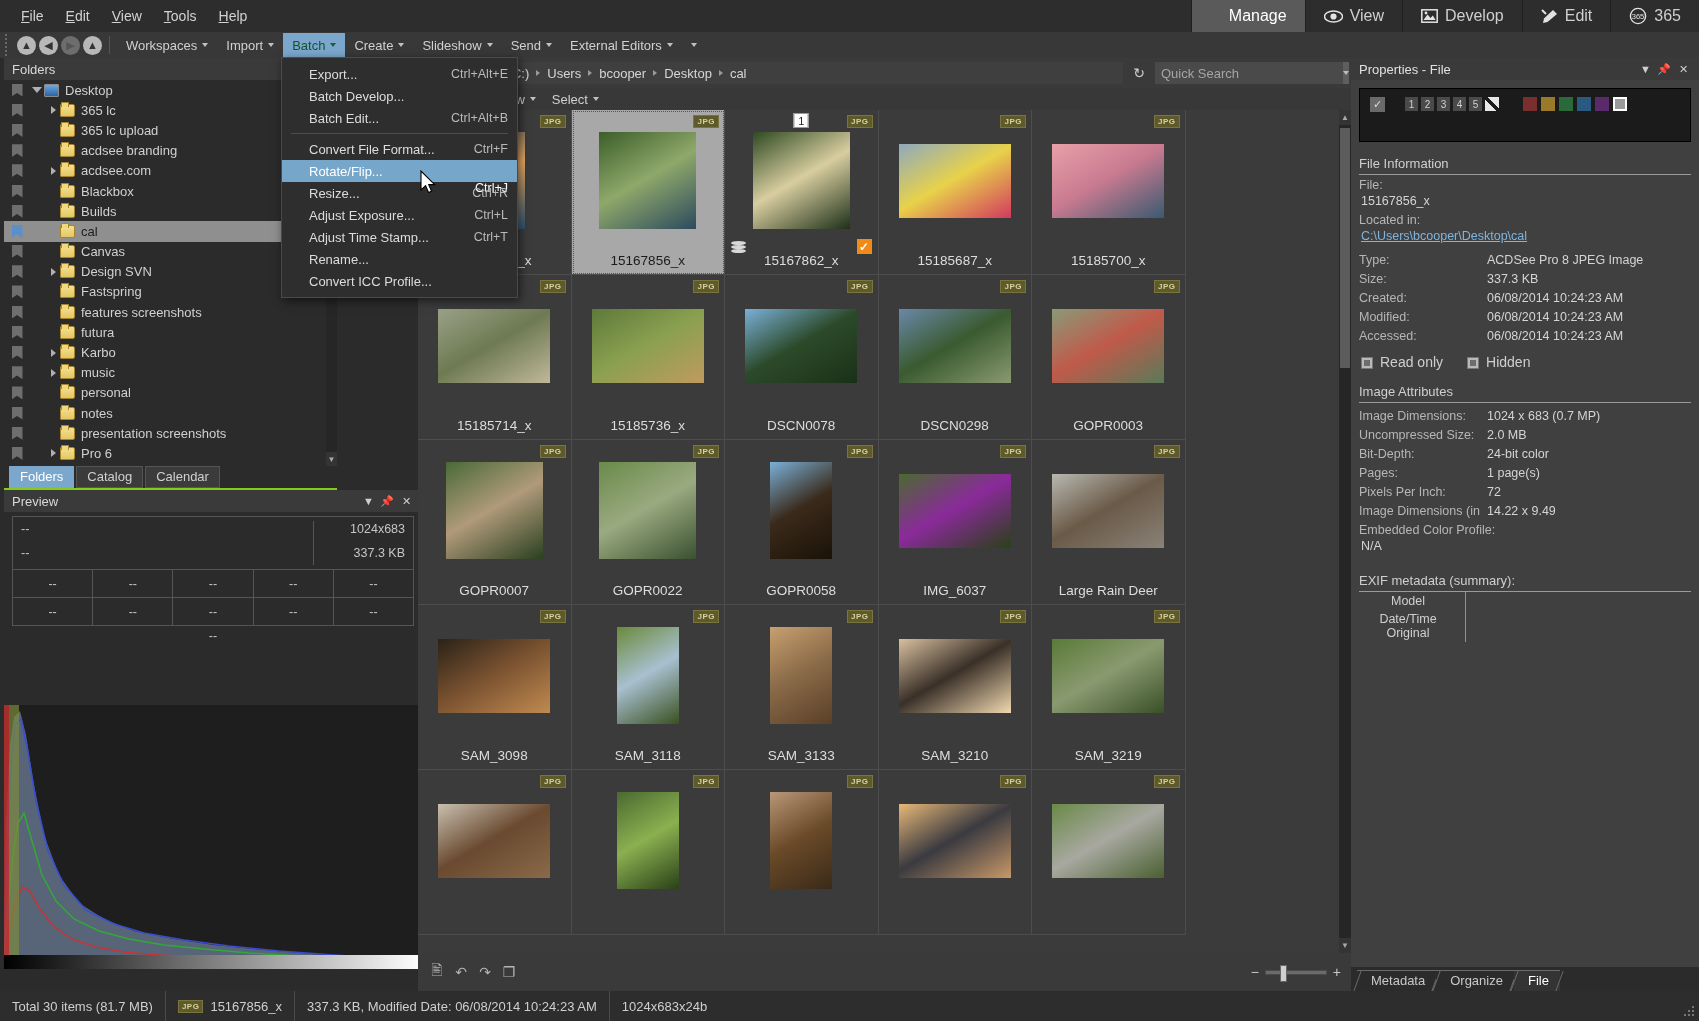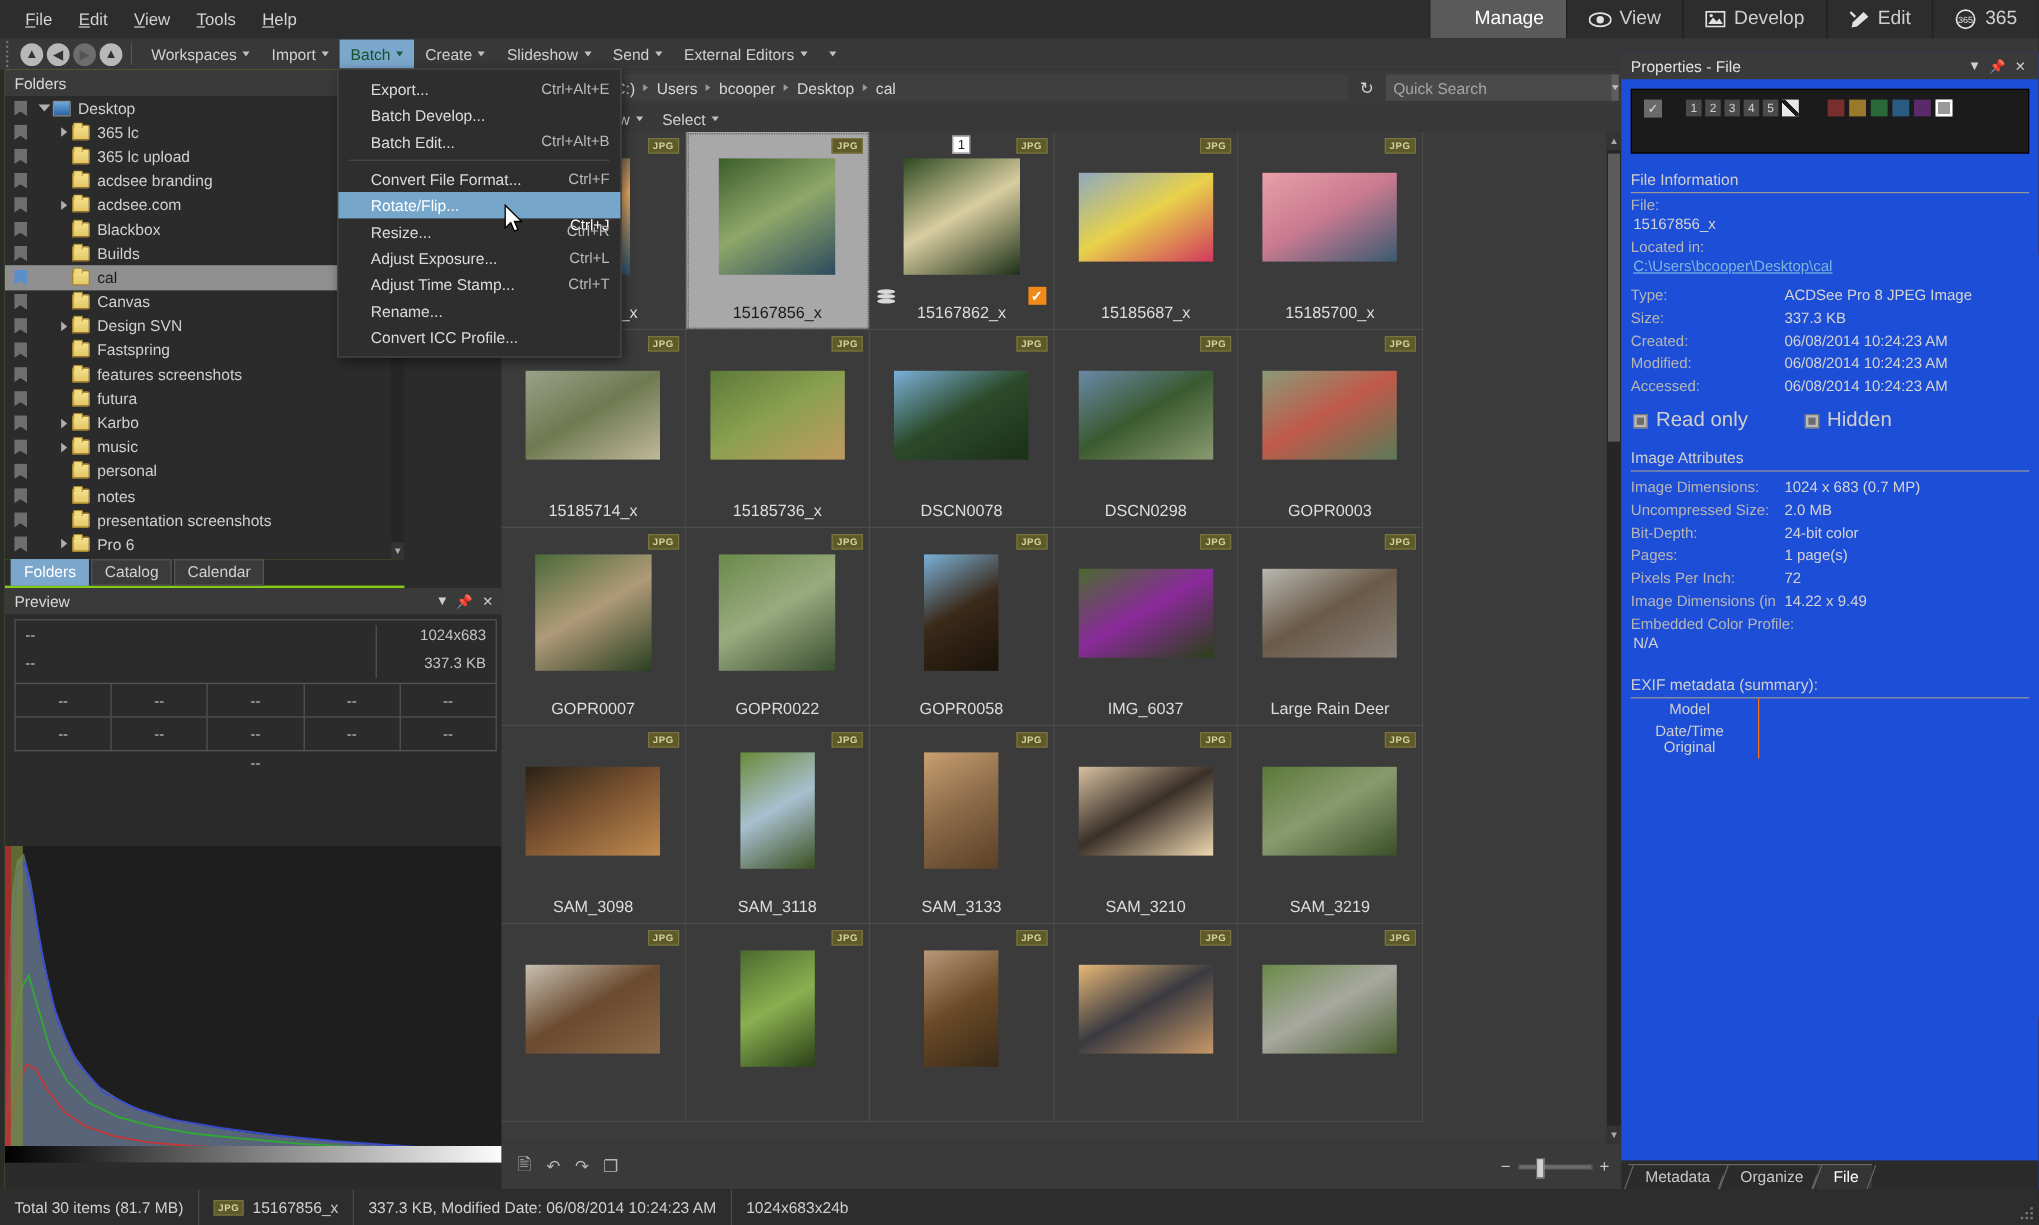--- a/index.html
+++ b/index.html
@@ -144,21 +144,21 @@
 
   .centerbottom { position:absolute; left:0; right:0; bottom:0; height:38px; background:#3a3a3a;
                   display:flex; align-items:center; padding:0 10px; }
   .cbicons { display:flex; gap:6px; align-items:center; }
   .cbico { width:18px; height:17px; display:flex; align-items:center; justify-content:center; color:#b5b5b5; font-size:14px; }
   .zoomslider { margin-left:auto; display:flex; align-items:center; gap:6px; color:#c8c8c8; font-size:14px; }
   .sliderTrack { width:62px; height:5px; background:#6b6b6b; position:relative; border:1px solid #4a4a4a; }
   .sliderKnob { position:absolute; left:14px; top:-6px; width:7px; height:17px; background:#d0d0d0; border:1px solid #666; }
 
   
-  .rightpanel { position:absolute; right:0; top:44px; width:348px; bottom:30px; background:#1d4ed8; }
+  .rightpanel { position:absolute; right:0; top:58px; width:348px; bottom:30px; background:#404040; }
   .rp-title { height:22px; background:#3a3a3a; display:flex; align-items:center; padding:0 8px; font-size:13px; color:#e0e0e0; }
   .ratingbox { margin:8px 8px 0 8px; height:54px; border:1px solid #000; background:#1b1b1b;
                display:flex; align-items:flex-start; padding:8px 10px; gap:10px; }
   .rcheck { width:15px; height:15px; background:#6a6a6a; display:flex; align-items:center; justify-content:center;
             color:#ddd; font-size:11px; }
   .rnums { display:flex; gap:3px; margin-left:10px; }
   .rnum { width:13px; height:14px; background:#4a4a4a; color:#cfcfcf; font-size:10px;
           display:flex; align-items:center; justify-content:center; }
   .rslash { width:14px; height:14px; background:#e8e8e8; position:relative; }
   .rslash::after { content:""; position:absolute; left:0; top:0; width:100%; height:100%;
@@ -166,21 +166,21 @@
   .rcolors { display:flex; gap:4px; margin-left:14px; }
   .rcol { width:14px; height:14px; }
 
   .sechead { margin:14px 8px 0 8px; font-size:13px; color:#cfcfcf; padding-bottom:3px; border-bottom:1px solid #9a9a9a; }
   .kv { display:flex; padding:2.5px 8px; font-size:12.5px; }
   .kv .k { width:128px; color:#b6b6b6; flex:none; }
   .kv .v { color:#d4d4d4; }
   .single { padding:2px 8px 2px 10px; font-size:12.5px; color:#d4d4d4; }
   .labelonly { padding:3px 8px 0 8px; font-size:12.5px; color:#b6b6b6; }
   .link { color:#7fb4dd; text-decoration:underline; }
-  .checks { display:flex; gap:47px; padding:9px 8px 0 10px; font-size:17px; color:#cfcfcf; align-items:center; }
+  .checks { display:flex; gap:24px; padding:9px 8px 0 10px; font-size:14px; color:#cfcfcf; align-items:center; }
   .cbx { width:12px; height:12px; background:#b9b9b9; border:1px solid #777; display:inline-block; margin-right:7px;
          vertical-align:-2px; }
   .cbx i { display:block; width:6px; height:6px; background:#6d6d6d; margin:2px; }
   .exifrow { display:flex; font-size:12.5px; color:#cfcfcf; }
   .exifrow .k { width:115px; padding:2px 6px; border-right:1px solid #f97316;text-align:center; }
   .exifrow .v { flex:1; padding:2px 6px; }
 
   .rp-tabs { position:absolute; left:0; bottom:0; width:348px; height:24px; background:#2b2b2b;
              display:flex; align-items:flex-end; padding-left:6px; }
   .rtab { padding:2px 11px 3px 14px; font-size:13px; color:#c8c8c8; position:relative;

